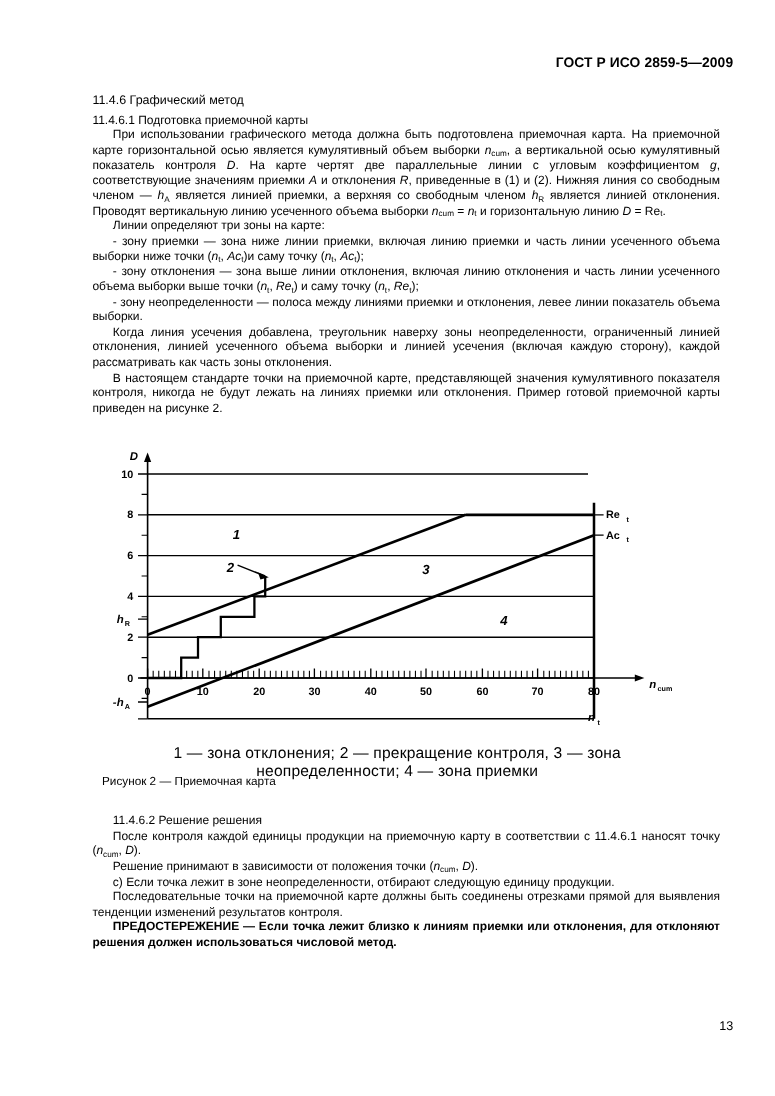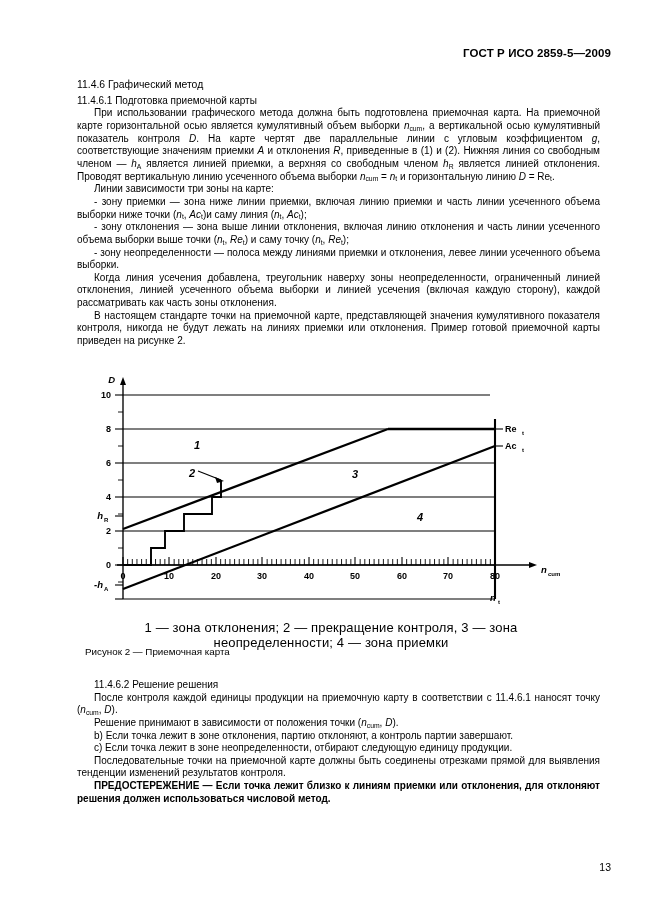--- a/index.html
+++ b/index.html
@@ -91,21 +91,21 @@
     left: 0;
     top: 273px;
     width: 492px;
     text-align: left;
     font-size: 9.8px;
   }
   
   .page-num {
     position: absolute;
     right: 35px;
-    bottom: 40px;
+    bottom: 52px;
     font-size: 10.5px;
     margin-top: 34px;
   }
   svg { display: block; }
   .gl { stroke: #000; stroke-width: 1.15; fill: none; }
   .axis { stroke: #000; stroke-width: 1.35; fill: none; }
   .tick { stroke: #000; stroke-width: 1.1; }
   .tickmin { stroke: #000; stroke-width: 0.9; }
   .limline { stroke: #000; stroke-width: 2.3; fill: none; }
   .trunc { stroke: #000; stroke-width: 2.1; fill: none; }
@@ -146,27 +146,27 @@
   <div class="header">ГОСТ Р ИСО 2859-5—2009</div>
 
   <div class="col body-top">
 
     <div class="h-sec">11.4.6 Графический метод</div>
 
     <p class="t">11.4.6.1 Подготовка приемочной карты</p>
 
     <p class="t ind"><span>При использовании графического метода должна быть подготовлена приемочная карта. На приемочной карте горизонтальной осью является кумулятивный объем выборки </span><i class="v">n</i><sub>cum</sub><span>, а вертикальной осью кумулятивный показатель контроля </span><i class="v">D</i><span>. На карте чертят две параллельные линии с угловым коэффициентом </span><i class="v">g</i><span>, соответствующие значениям приемки </span><i class="v">A</i><span> и отклонения </span><i class="v">R</i><span>, приведенные в (1) и (2). Нижняя линия со свободным членом — </span><i class="v">h</i><sub>A</sub><span> является линией приемки, а верхняя со свободным членом </span><i class="v">h</i><sub>R</sub><span> является линией отклонения. Проводят вертикальную линию усеченного объема выборки </span><i class="v">n</i><sub>cum</sub><span> = </span><i class="v">n</i><sub>t</sub><span> и горизонтальную линию </span><i class="v">D</i><span> = Re</span><sub>t</sub><span>.</span></p>
 
-    <p class="t ind">Линии зависимости три зоны на карте:</p>
-
-    <p class="t ind"><span>- зону приемки — зона ниже линии приемки, включая линию приемки и часть линии усеченного объема выборки ниже точки (</span><i class="v">n</i><sub>t</sub><span>, </span><i class="v">Ac</i><sub>t</sub><span>)и саму линия (</span><i class="v">n</i><sub>t</sub><span>, </span><i class="v">Ac</i><sub>t</sub><span>);</span></p>
+    <p class="t ind">Линии определяют три зоны на карте:</p>
+
+    <p class="t ind"><span>- зону приемки — зона ниже линии приемки, включая линию приемки и часть линии усеченного объема выборки ниже точки (</span><i class="v">n</i><sub>t</sub><span>, </span><i class="v">Ac</i><sub>t</sub><span>)и саму точку (</span><i class="v">n</i><sub>t</sub><span>, </span><i class="v">Ac</i><sub>t</sub><span>);</span></p>
 
     <p class="t ind"><span>- зону отклонения — зона выше линии отклонения, включая линию отклонения и часть линии усеченного объема выборки выше точки (</span><i class="v">n</i><sub>t</sub><span>, </span><i class="v">Re</i><sub>t</sub><span>) и саму точку (</span><i class="v">n</i><sub>t</sub><span>, </span><i class="v">Re</i><sub>t</sub><span>);</span></p>
 
-    <p class="t ind">- зону неопределенности — полоса между линиями приемки и отклонения, левее линии усеченного объема выборки.</p>
+    <p class="t ind">- зону неопределенности — полоса между линиями приемки и отклонения, левее линии показатель объема выборки.</p>
 
     <p class="t ind">Когда линия усечения добавлена, треугольник наверху зоны неопределенности, ограниченный линией отклонения, линией усеченного объема выборки и линией усечения (включая каждую сторону), каждой рассматривать как часть зоны отклонения.</p>
 
     <p class="t ind">В настоящем стандарте точки на приемочной карте, представляющей значения кумулятивного показателя контроля, никогда не будут лежать на линиях приемки или отклонения. Пример готовой приемочной карты приведен на рисунке 2.</p>
   </div>
 
   <div class="figure">
     <div class="chart-wrap">
       <svg width="492" height="240" viewBox="0 0 492 240">
 
@@ -382,20 +382,19 @@
   </div>
 
   <div class="col body-bottom">
 
     <p class="t ind">11.4.6.2 Решение решения</p>
 
     <p class="t ind"><span>После контроля каждой единицы продукции на приемочную карту в соответствии с 11.4.6.1 наносят точку (</span><i class="v">n</i><sub>cum</sub><span>, </span><i class="v">D</i><span>).</span></p>
 
     <p class="t ind"><span>Решение принимают в зависимости от положения точки (</span><i class="v">n</i><sub>cum</sub><span>, </span><i class="v">D</i><span>).</span></p>
 
-    <p class="t ind">b) Если точка лежит в зоне отклонения, партию отклоняют, а контроль партии завершают.</p>
     <p class="t ind">c) Если точка лежит в зоне неопределенности, отбирают следующую единицу продукции.</p>
     <p class="t ind">Последовательные точки на приемочной карте должны быть соединены отрезками прямой для выявления тенденции изменений результатов контроля.</p>
     <p class="t ind b">ПРЕДОСТЕРЕЖЕНИЕ — Если точка лежит близко к линиям приемки или отклонения, для отклоняют решения должен использоваться числовой метод.</p>
   </div>
 
   <div class="page-num">13</div>
 </div>
 
 </body></html>

